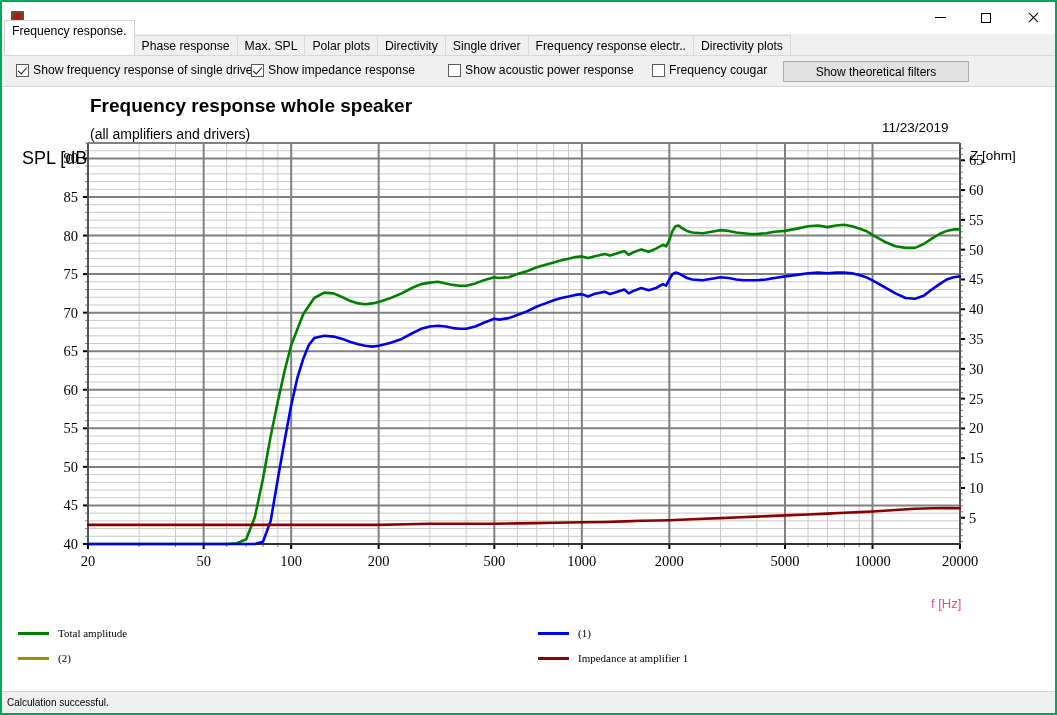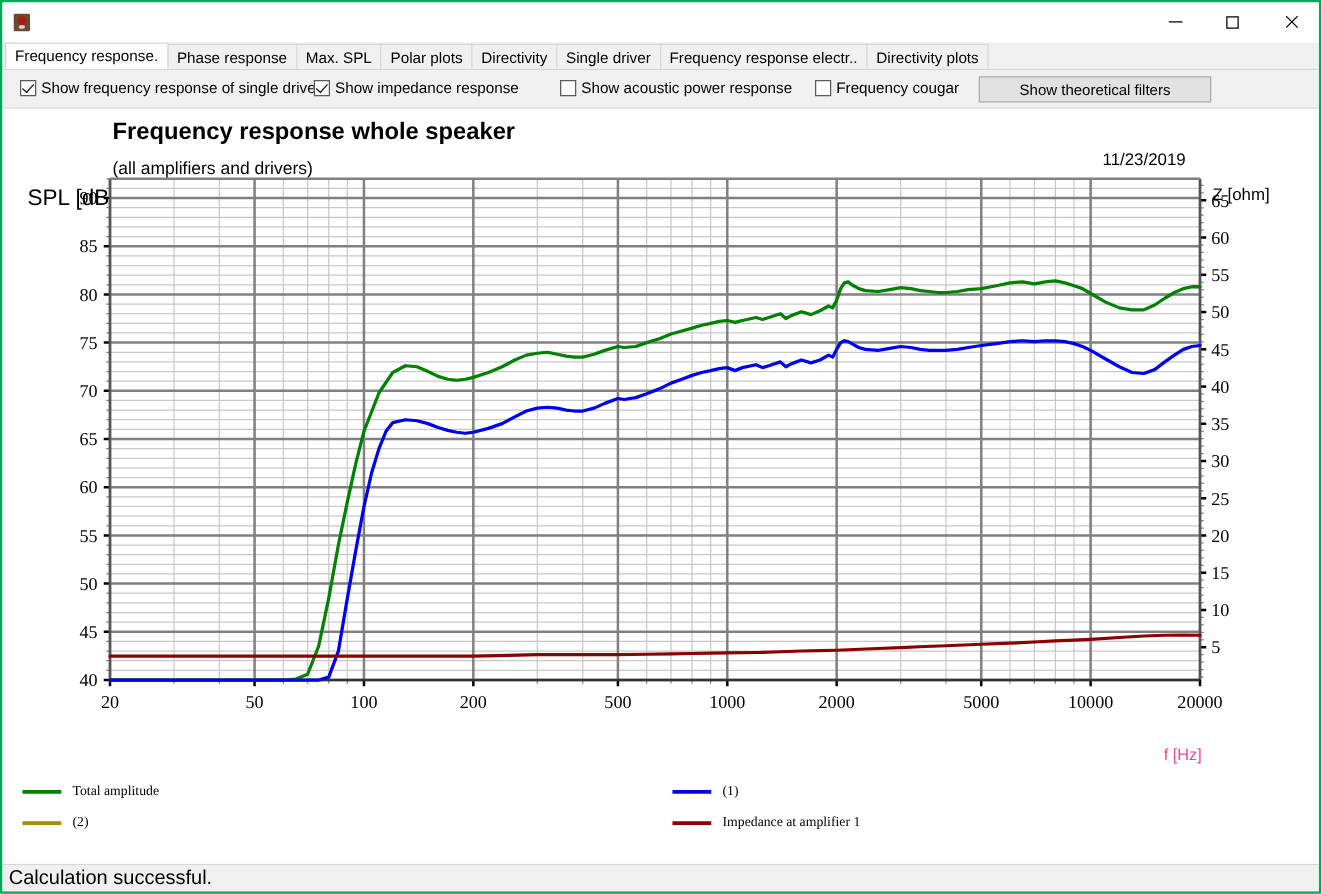--- a/index.html
+++ b/index.html
@@ -88,21 +88,21 @@
     border-left:1px solid #d7d7d7;
     border-right:1px solid #d7d7d7;
     border-top:1px solid #d7d7d7;
     margin-right:-1px;
     white-space:nowrap;
     box-sizing:border-box;
   }
   .tab.active{
     background:#ffffff;
     border-bottom:1px solid #ffffff;
-    height:21px;line-height:21px;
+    height:35px;line-height:21px;
     border-left:1px solid #cfcfcf;
     border-right:1px solid #cfcfcf;
   }
 
   
   .optbar{
     height:30px;flex:0 0 30px;
     background:#f0f0f0;
     border-bottom:1px solid #d7d7d7;
     display:flex;align-items:center;
@@ -165,21 +165,21 @@
   .leg-line{width:31px;height:3px;margin-right:9px;flex:0 0 31px;}
   .leg-text{font-size:11px;color:#000;font-family:"Liberation Serif", serif;white-space:nowrap;}
 
   
   .statusbar{
     height:21px;flex:0 0 21px;
     background:#f0f0f0;
     border-top:1px solid #d7d7d7;
     display:flex;align-items:center;
     padding-left:5px;
-    font-size:16px;color:#000;
+    font-size:10px;color:#000;
   }
 </style>
 </head>
 <body>
 
 <div id="app">
 
   <div class="titlebar">
     <div class="app-icon">
       <span class="bx"></span>

